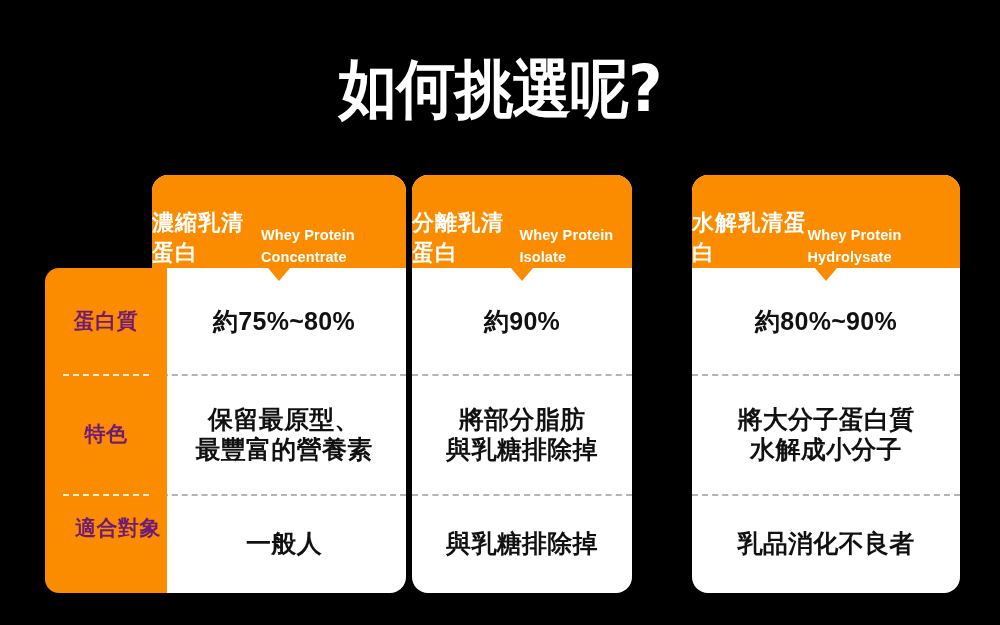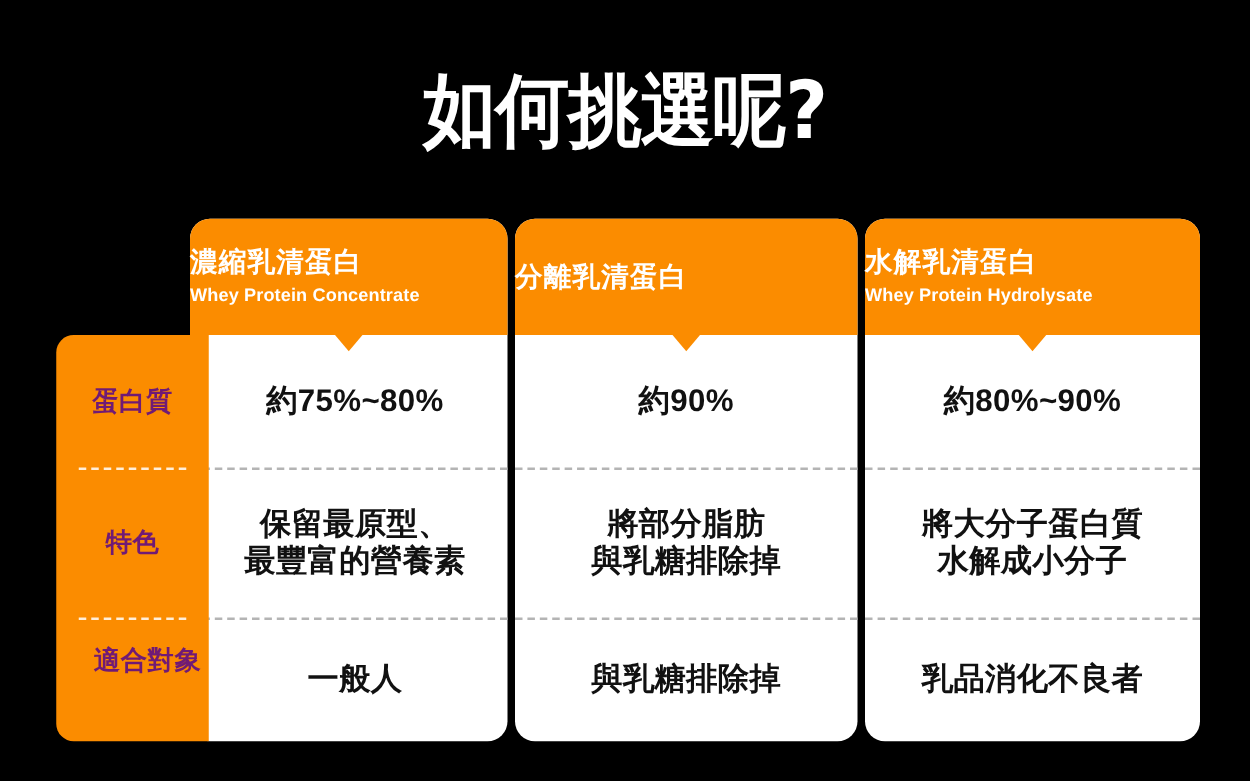--- a/index.html
+++ b/index.html
@@ -84,35 +84,35 @@
   .card {
     position: absolute;
     top: 175px;
     height: 418px;
     background: #ffffff;
     border-radius: 16px;
     overflow: visible;
     z-index: 2;
   }
   .card.col0 { left: 152px; width: 254px; }
-  .card.col1 { left: 412px; width: 274px; }
+  .card.col1 { left: 412px; width: 220px; }
   .card.col2 { left: 692px; width: 268px; }
 
   .card-head {
     position: absolute;
     left: 0;
     top: 0;
     width: 100%;
     height: 93px;
     background: #fb8c00;
     border-radius: 16px 16px 0 0;
     box-sizing: border-box;
     display: flex;
-    flex-direction: column;
-    align-items: flex-start;
+    flex-direction: row;
+    align-items: flex-end;
     justify-content: center;
     color: #ffffff;
   }
   .head-zh {
     font-size: 22px;
     font-weight: 700;
     line-height: 30px;
     letter-spacing: 1px;
   }
   .head-en {
@@ -192,20 +192,21 @@
       <div class="cell-sep s0"></div>
       <div class="cell r1">保留最原型、<br>最豐富的營養素</div>
       <div class="cell-sep s1"></div>
       <div class="cell r2">一般人</div>
     </div>
   </div>
 
   <div class="card col1">
     <div class="card-head">
       <div class="head-zh">分離乳清蛋白</div>
+      <div class="head-en">Whey Protein Isolate</div>
     </div>
     <div class="head-pointer"></div>
     <div class="card-body">
       <div class="cell r0">約90%</div>
       <div class="cell-sep s0"></div>
       <div class="cell r1">將部分脂肪<br>與乳糖排除掉</div>
       <div class="cell-sep s1"></div>
       <div class="cell r2">與乳糖排除掉</div>
     </div>
   </div>

